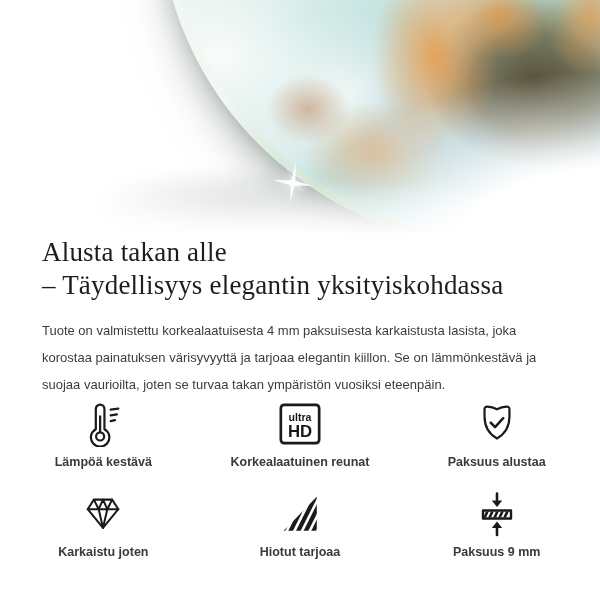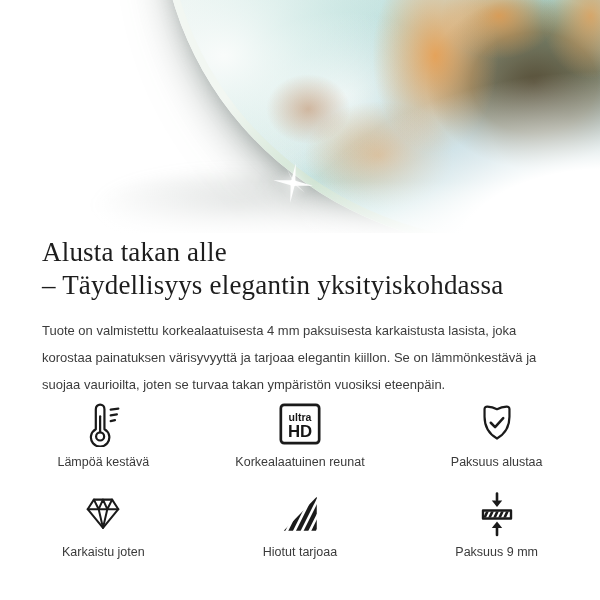--- a/index.html
+++ b/index.html
@@ -74,21 +74,21 @@
   
   .features{
     position:absolute;left:5px;top:400px;width:590px;
     display:grid;grid-template-columns:1fr 1fr 1fr;row-gap:20px;
   }
   .feature{
     display:flex;flex-direction:column;align-items:center;
   }
   .feature .icon-box{width:48px;height:48px;display:flex;align-items:center;justify-content:center;}
   .feature .label{
-    margin-top:7px;font-size:12.5px;color:#3a3a3a;line-height:15px;text-align:center;
+    margin-top:7px;font-size:12.5px;color:#3a3a3a;line-height:15px;text-align:center;font-weight:bold;
   }
   svg{display:block;}
   .stroke{fill:none;stroke:#1a1a1a;stroke-width:2.3;stroke-linecap:round;stroke-linejoin:round;}
   .fillblk{fill:#1a1a1a;stroke:none;}
   .hd-text{font-family:"Liberation Sans",sans-serif;fill:#161616;text-anchor:middle;}
 </style>
 </head>
 <body>
 
 <div class="page">

